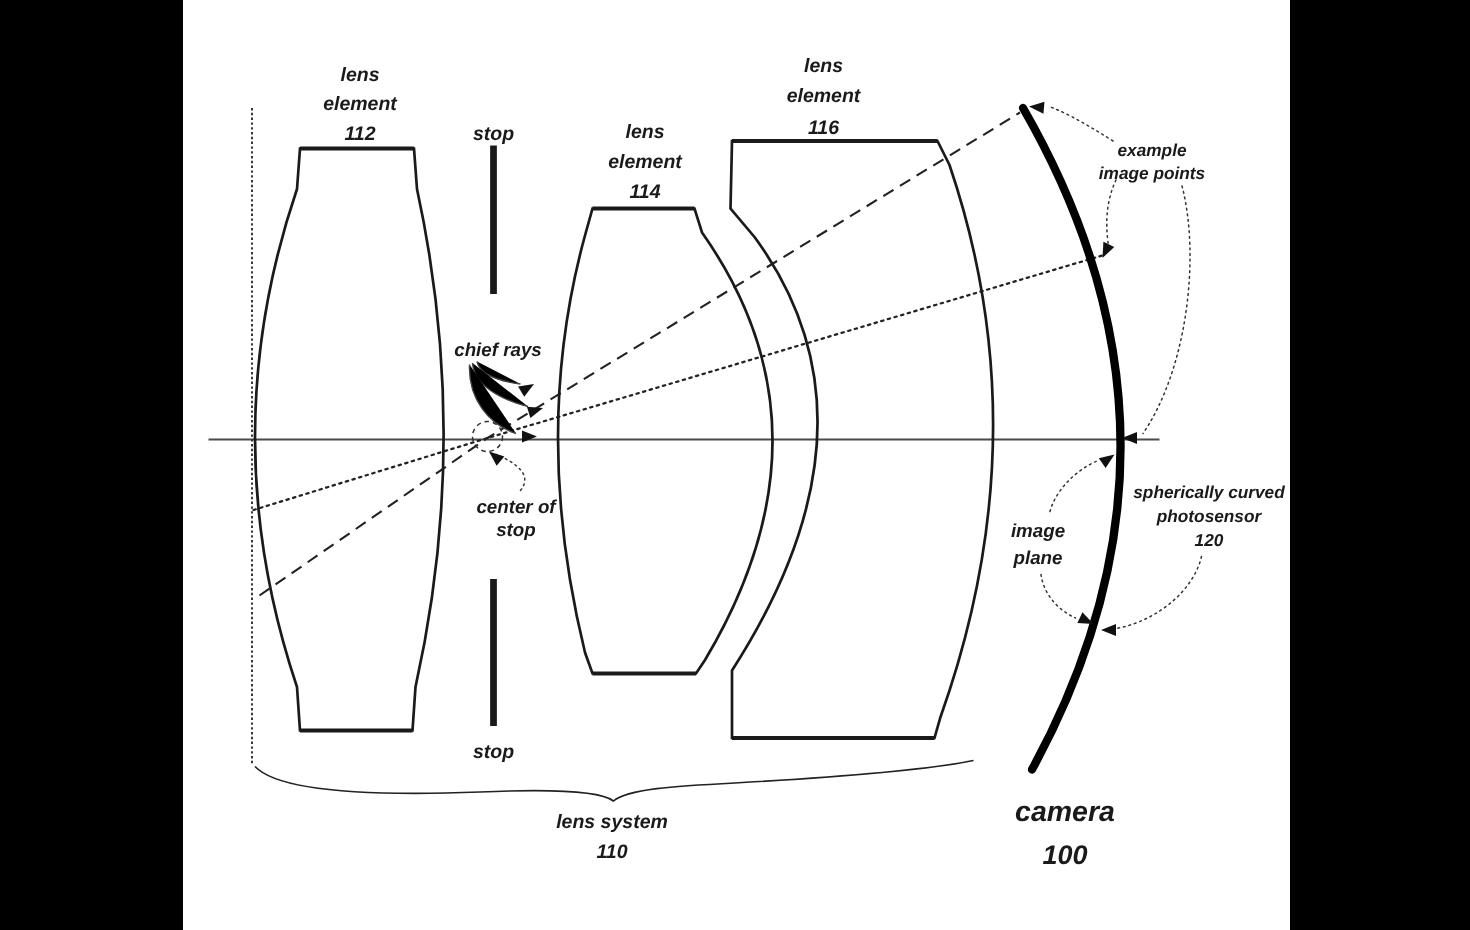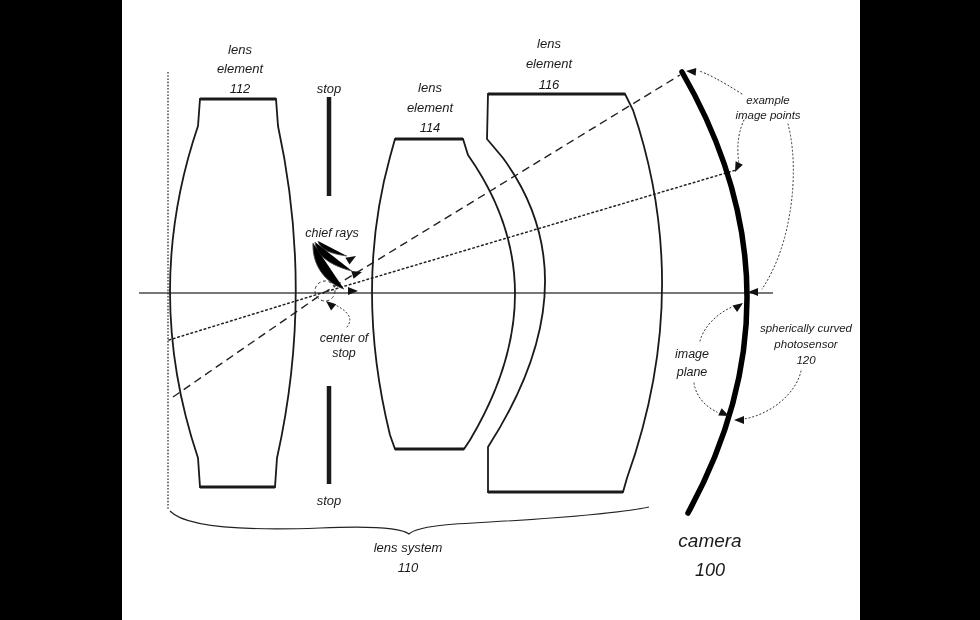--- a/index.html
+++ b/index.html
@@ -1,16 +1,16 @@
 <!DOCTYPE html>
 <html><head>
 <meta charset="utf-8">
 <style>
   html,body{margin:0;padding:0;background:#000;}
-  .stage{position:relative;width:980px;height:620px;background:#000;overflow:hidden;}
+  .stage{position:relative;width:980px;height:620px;background:#000;overflow:hidden;font-weight:bold;}
   svg{display:block;}
   .lbl{font-family:"Liberation Sans",sans-serif;font-style:italic;fill:#1a1a1a;}
   .s19{font-size:19px;}
   .s18{font-size:18px;}
   .s13{font-size:13px;}
   .s12{font-size:12.5px;}
   .s11{font-size:11.5px;}
   .ink{stroke:#1a1a1a;fill:none;}
   .lens{stroke-width:1.8;}
   .flat{stroke-width:2.8;}

